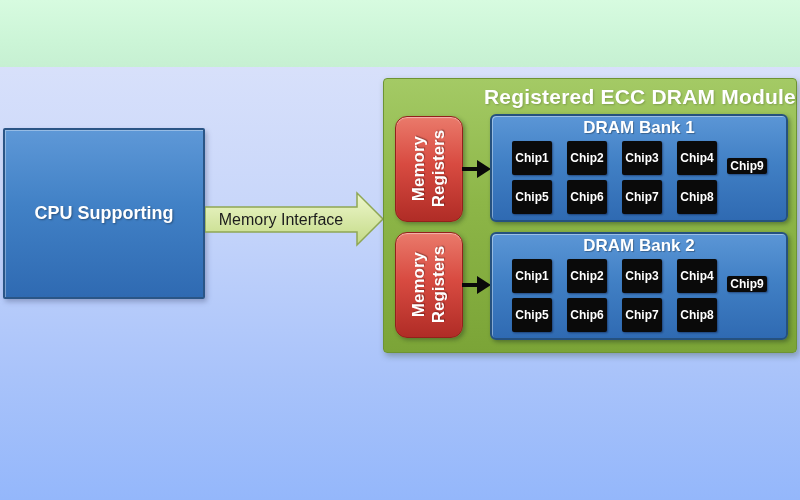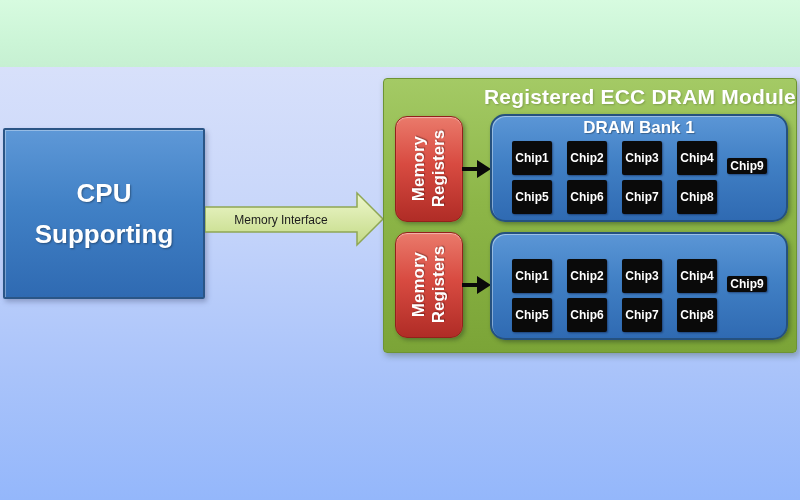--- a/index.html
+++ b/index.html
@@ -13,30 +13,30 @@
     position:absolute;left:0;top:0;width:800px;height:67px;
     background:linear-gradient(180deg,#d7fbe0 0%,#ccf5d7 60%,#c6f0d2 100%);
   }
   
   .cpu-box{
     position:absolute;left:3px;top:128px;width:202px;height:171px;
     background:linear-gradient(180deg,#5e98d7 0%,#4181c6 45%,#2f6ab2 100%);
     border:2px solid #2a5586;border-radius:2px;
     box-shadow:inset 1px 1px 0 rgba(255,255,255,.35), 2px 3px 5px rgba(60,70,110,.35);
     display:flex;flex-direction:column;align-items:center;justify-content:center;
-    color:#fff;font-weight:bold;font-size:26px;line-height:1.55;text-align:center;
+    color:#fff;font-weight:bold;font-size:18px;line-height:1.55;text-align:center;
     text-shadow:1px 1px 2px rgba(0,0,0,.35);
     box-sizing:border-box;
   }
   
   .iface-arrow-svg{position:absolute;left:205px;top:190px;}
   .iface-label{
     position:absolute;left:205px;top:207px;width:152px;height:26px;
     display:flex;align-items:center;justify-content:center;
-    font-size:12px;color:#1c1c1c;
+    font-size:16px;color:#1c1c1c;
   }
   
   .module-panel{
     position:absolute;left:383px;top:78px;width:414px;height:275px;
     background:linear-gradient(180deg,#a4ca65 0%,#8db648 45%,#7ba437 100%);
     border:1px solid #6d9433;border-radius:4px;
     box-shadow:2px 3px 6px rgba(60,80,60,.4);
     box-sizing:border-box;
   }
   .module-title{
@@ -59,21 +59,21 @@
     color:#fff;font-weight:bold;font-size:17px;line-height:1.15;
     text-shadow:1px 1px 1px rgba(0,0,0,.3);
   }
   
   .black-arrow{position:absolute;left:462px;width:30px;height:20px;}
   .black-arrow.a1{top:159px;} .black-arrow.a2{top:275px;}
   
   .bank{
     position:absolute;left:490px;width:298px;height:108px;
     background:linear-gradient(180deg,#5b96d6 0%,#4180c5 45%,#2f6ab2 100%);
-    border:2px solid #25517f;border-radius:15px;
+    border:2px solid #25517f;border-radius:6px;
     box-shadow:inset 1px 1px 0 rgba(255,255,255,.4), 2px 2px 4px rgba(30,50,30,.45);
     box-sizing:border-box;
   }
   .bank.b1{top:114px;} .bank.b2{top:232px;}
   .bank-title{
     position:absolute;left:0;top:2px;width:100%;text-align:center;
     color:#fff;font-size:17px;font-weight:bold;
     text-shadow:1px 1px 1px rgba(0,0,0,.3);
   }
   .chip-grid{
@@ -146,20 +146,21 @@
       <div class="chip">Chip4</div>
       <div class="chip">Chip5</div>
       <div class="chip">Chip6</div>
       <div class="chip">Chip7</div>
       <div class="chip">Chip8</div>
     </div>
     <div class="chip chip9">Chip9</div>
   </div>
 
   <div class="bank b2">
+    <div class="bank-title">DRAM Bank 2</div>
     <div class="chip-grid">
       <div class="chip">Chip1</div>
       <div class="chip">Chip2</div>
       <div class="chip">Chip3</div>
       <div class="chip">Chip4</div>
       <div class="chip">Chip5</div>
       <div class="chip">Chip6</div>
       <div class="chip">Chip7</div>
       <div class="chip">Chip8</div>
     </div>

